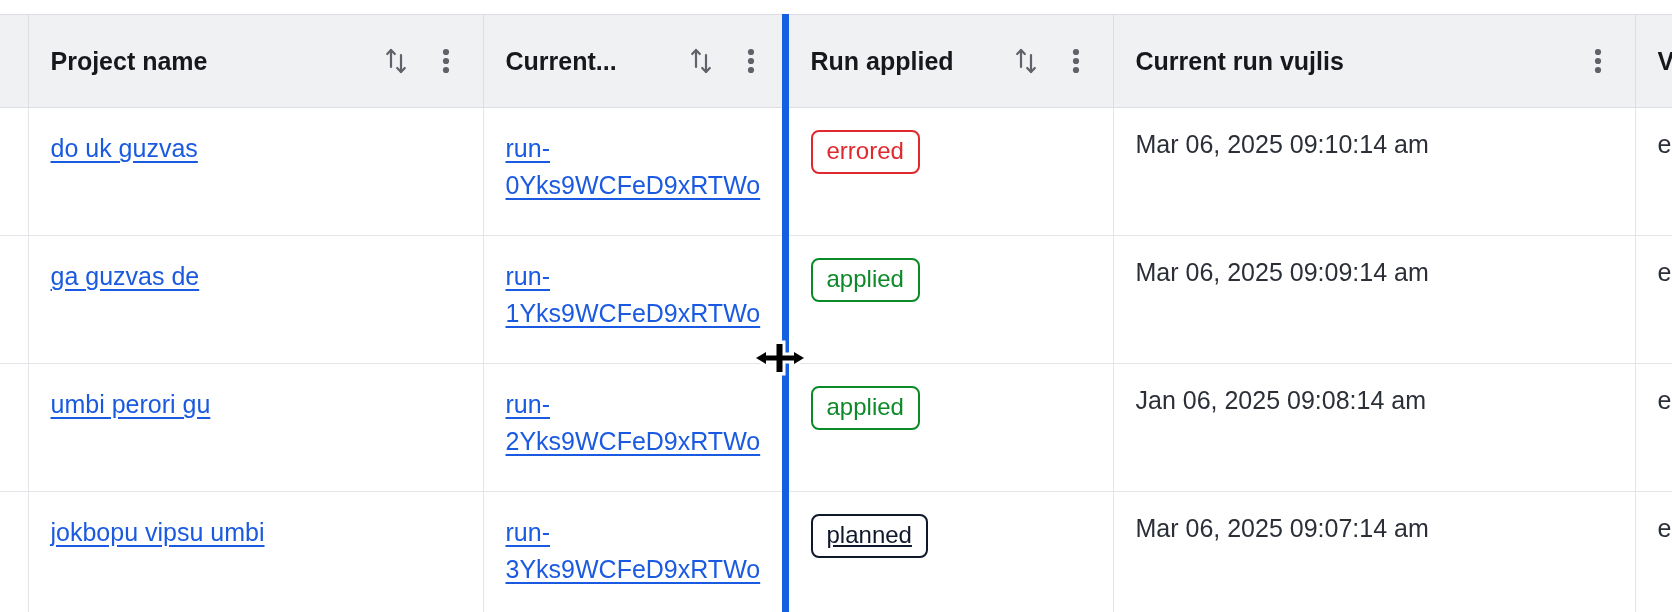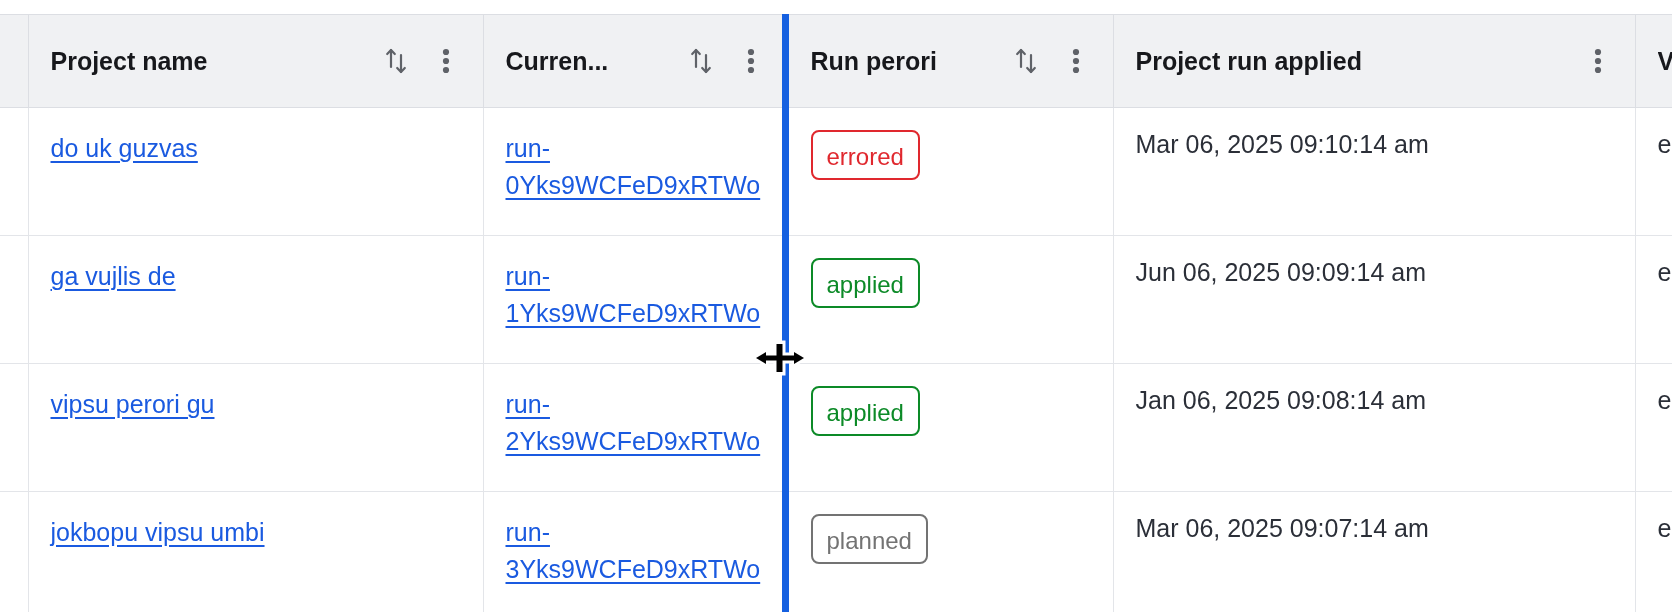--- a/index.html
+++ b/index.html
@@ -94,28 +94,28 @@
     line-height: 1.48;
     word-break: break-word;
     display: inline;
   }
   .run-id { max-width: 240px; display: inline-block; }
 
   .badge {
     display: inline-block;
     border: 2px solid currentColor;
     border-radius: 8px;
-    padding: 11px 14px 7px;
+    padding: 5px 14px 7px;
     font-size: 24px;
     line-height: 1.15;
     background: #ffffff;
   }
   .badge.errored { color: #e0282e; }
   .badge.applied { color: #0c8a27; }
-  .badge.planned { color: #737373; }
+  .badge.planned { color: #0f172a; text-decoration: underline; }
 
   .ts { font-size: 25px; color: #2b2f38; white-space: nowrap; text-align: center; }
 
   
   .resize-line {
     position: absolute;
     top: 14px;
     left: 782px;
     width: 7px;
     height: 598px;
@@ -173,21 +173,21 @@
                 <circle cx="4" cy="6" r="3.1" fill="#5f6268"></circle>
                 <circle cx="4" cy="15" r="3.1" fill="#5f6268"></circle>
                 <circle cx="4" cy="24" r="3.1" fill="#5f6268"></circle>
               </svg>
             </span>
           </div>
         </th>
 
         <th>
           <div class="th-inner">
-            <span class="th-label">Curren...</span>
+            <span class="th-label">Current...</span>
             <span class="th-spacer"></span>
             <span class="icon-btn">
               <svg width="26" height="30" viewBox="0 0 26 30">
                 <g stroke="#5f6268" stroke-width="2.2" fill="none" stroke-linecap="round" stroke-linejoin="round">
                   <path d="M8 21 V4"></path>
                     <path d="M4.2 8 L8 4 L11.8 8"></path>
                   <path d="M18 9 V26"></path>
                     <path d="M14.2 22 L18 26 L21.8 22"></path>
                 </g>
               </svg>
@@ -197,21 +197,21 @@
                 <circle cx="4" cy="6" r="3.1" fill="#5f6268"></circle>
                 <circle cx="4" cy="15" r="3.1" fill="#5f6268"></circle>
                 <circle cx="4" cy="24" r="3.1" fill="#5f6268"></circle>
               </svg>
             </span>
           </div>
         </th>
 
         <th>
           <div class="th-inner">
-            <span class="th-label">Run perori</span>
+            <span class="th-label">Run applied</span>
             <span class="th-spacer"></span>
             <span class="icon-btn">
               <svg width="26" height="30" viewBox="0 0 26 30">
                 <g stroke="#5f6268" stroke-width="2.2" fill="none" stroke-linecap="round" stroke-linejoin="round">
                   <path d="M8 21 V4"></path>
                     <path d="M4.2 8 L8 4 L11.8 8"></path>
                   <path d="M18 9 V26"></path>
                     <path d="M14.2 22 L18 26 L21.8 22"></path>
                 </g>
               </svg>
@@ -221,21 +221,21 @@
                 <circle cx="4" cy="6" r="3.1" fill="#5f6268"></circle>
                 <circle cx="4" cy="15" r="3.1" fill="#5f6268"></circle>
                 <circle cx="4" cy="24" r="3.1" fill="#5f6268"></circle>
               </svg>
             </span>
           </div>
         </th>
 
         <th>
           <div class="th-inner">
-            <span class="th-label">Project run applied</span>
+            <span class="th-label">Current run vujlis</span>
             <span class="th-spacer"></span>
             <span class="icon-btn">
               <svg width="8" height="30" viewBox="0 0 8 30">
                 <circle cx="4" cy="6" r="3.1" fill="#5f6268"></circle>
                 <circle cx="4" cy="15" r="3.1" fill="#5f6268"></circle>
                 <circle cx="4" cy="24" r="3.1" fill="#5f6268"></circle>
               </svg>
             </span>
           </div>
         </th>
@@ -266,40 +266,40 @@
           <span class="ts">Mar 06, 2025 09:10:14 am</span>
         </td>
         <td>
           <span class="partial-col-text">e</span>
         </td>
       </tr>
 
       <tr>
         <td class="gutter-cell"></td>
         <td>
-          <a class="cell-link" href="#">ga vujlis de</a>
+          <a class="cell-link" href="#">ga guzvas de</a>
         </td>
         <td>
           <a class="cell-link run-id" href="#">run-1Yks9WCFeD9xRTWo</a>
         </td>
         <td>
           <span class="badge applied">applied</span>
         </td>
         <td>
-          <span class="ts">Jun 06, 2025 09:09:14 am</span>
+          <span class="ts">Mar 06, 2025 09:09:14 am</span>
         </td>
         <td>
           <span class="partial-col-text">e</span>
         </td>
       </tr>
 
       <tr>
         <td class="gutter-cell"></td>
         <td>
-          <a class="cell-link" href="#">vipsu perori gu</a>
+          <a class="cell-link" href="#">umbi perori gu</a>
         </td>
         <td>
           <a class="cell-link run-id" href="#">run-2Yks9WCFeD9xRTWo</a>
         </td>
         <td>
           <span class="badge applied">applied</span>
         </td>
         <td>
           <span class="ts">Jan 06, 2025 09:08:14 am</span>
         </td>

